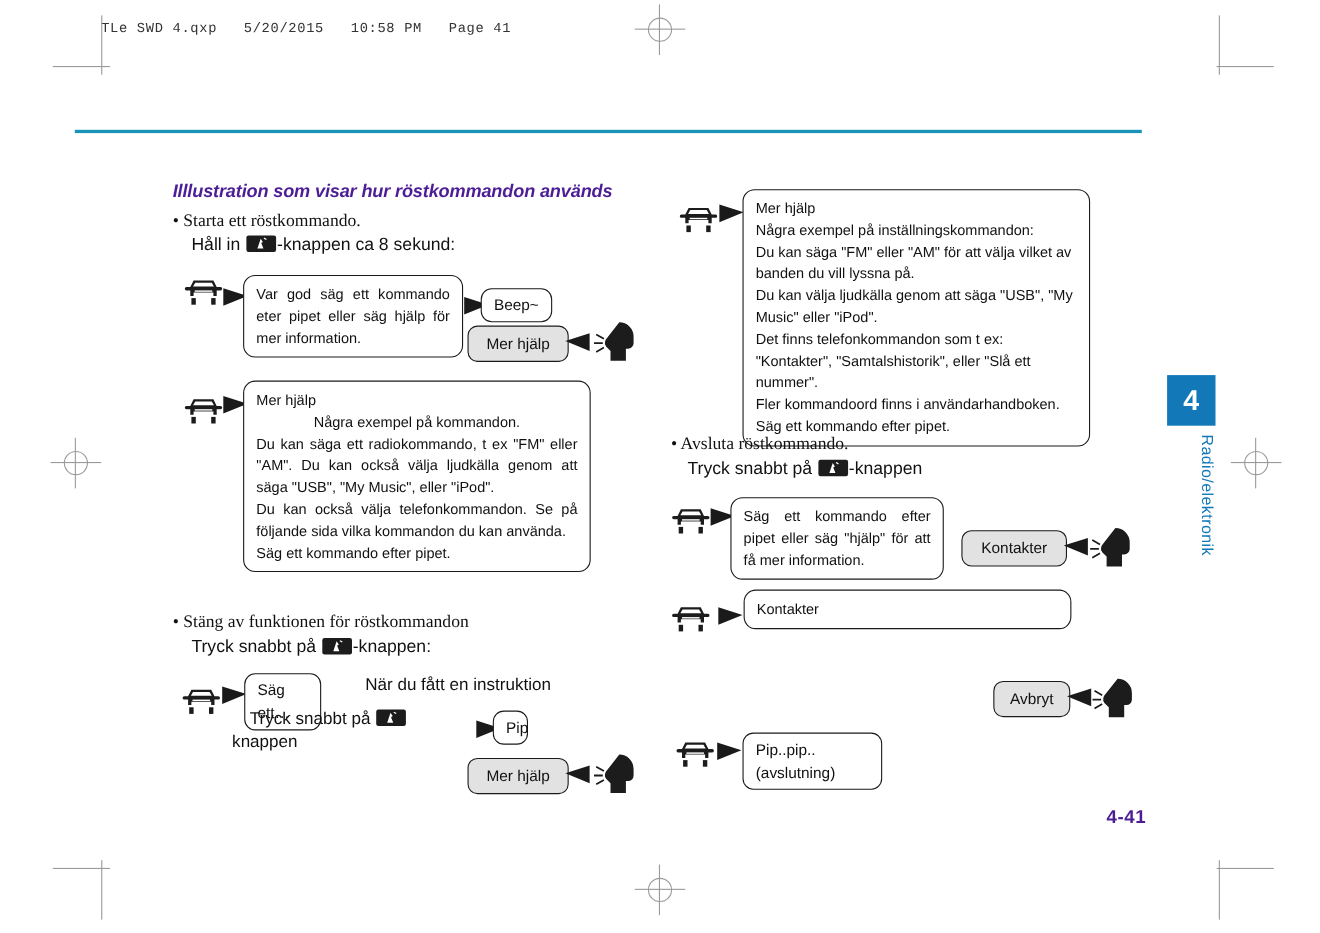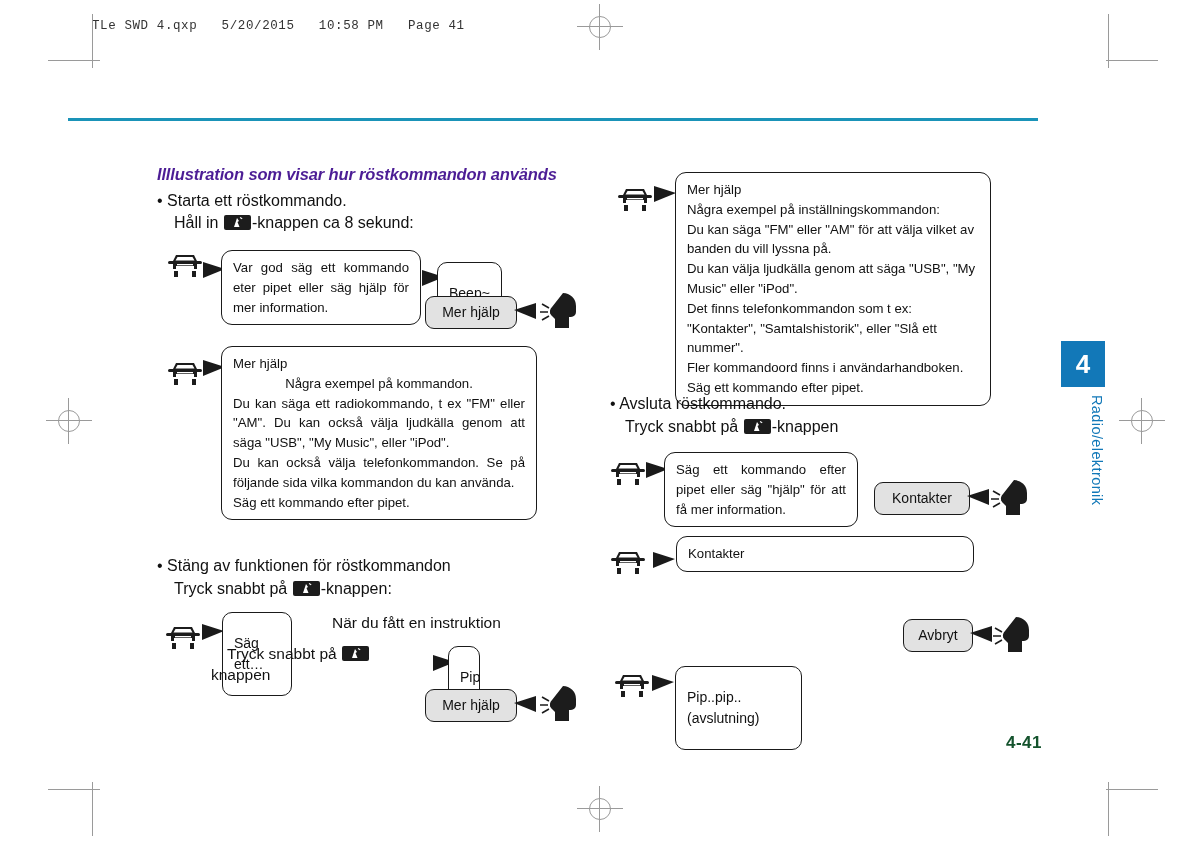--- a/index.html
+++ b/index.html
@@ -16,40 +16,40 @@
   .cropv{position:absolute;width:1px;background:#9a9a9a;}
   .croph{position:absolute;height:1px;background:#9a9a9a;}
 
   .rule{position:absolute;left:68px;top:118px;width:970px;height:3px;background:#1a93b8;}
 
   
   .tab{position:absolute;left:1061px;top:341px;width:44px;height:46px;background:#1278b8;
        color:#fff;font-size:26px;font-weight:bold;display:flex;align-items:center;justify-content:center;}
   .tablabel{position:absolute;left:1061px;top:395px;width:44px;color:#1278b8;font-size:14.5px;
             writing-mode:vertical-rl;text-orientation:mixed;letter-spacing:.4px;}
-  .pagenum{position:absolute;right:158px;top:733px;font-size:17px;font-weight:bold;color:#14532d;letter-spacing:.5px;}
+  .pagenum{position:absolute;right:158px;top:733px;font-size:17px;font-weight:bold;color:#4c1d95;letter-spacing:.5px;}
 
   
   .h-title{position:absolute;left:157px;top:165px;font-size:16.5px;font-weight:bold;font-style:italic;
            letter-spacing:-.15px;color:#4c1d95;}
-  .bullet{position:absolute;font-size:16px;color:#111;white-space:nowrap;}
+  .bullet{position:absolute;font-size:16px;color:#111;white-space:nowrap;font-family:Liberation Serif, serif;}
   .sub{position:absolute;font-size:16px;color:#111;white-space:nowrap;}
   .plain{position:absolute;font-size:15px;color:#111;white-space:nowrap;}
 
   
   .vbtn{display:inline-block;width:27px;height:15px;background:#1c1c1c;border-radius:2px;
         position:relative;vertical-align:-2px;margin:0 1px;}
   .vbtn svg{position:absolute;left:6px;top:1px;}
 
   
   .balloon{position:absolute;box-sizing:border-box;border:1.6px solid #1a1a1a;border-radius:11px;
            background:#fff;font-size:13.2px;line-height:1.5;color:#111;padding:7px 11px;}
   .balloon.just p{text-align:justify;margin:0;}
   .balloon p{margin:0;}
-  .balloon.pill{border-radius:10px;padding:20px 11px;font-size:14px;}
+  .balloon.pill{border-radius:10px;padding:4px 11px;font-size:14px;}
   .balloon.grayp{background:#e2e2e2;border:1.6px solid #1a1a1a;border-radius:9px;padding:5px 14px;font-size:14px;
                  text-align:center;}
 
   
   .tail{position:absolute;width:0;height:0;}
   .tail-l{border-top:7px solid transparent;border-bottom:9px solid transparent;border-right:22px solid #1a1a1a;}
   .tail-r{border-top:7px solid transparent;border-bottom:9px solid transparent;border-left:22px solid #1a1a1a;}
 
   
   .car{position:absolute;width:40px;height:30px;}

